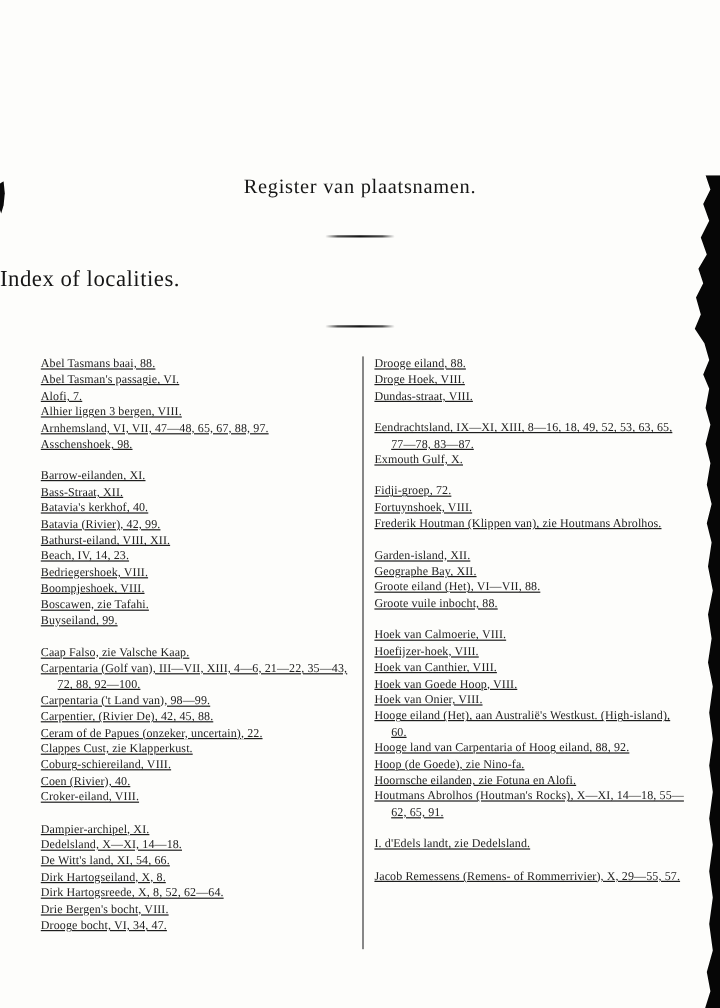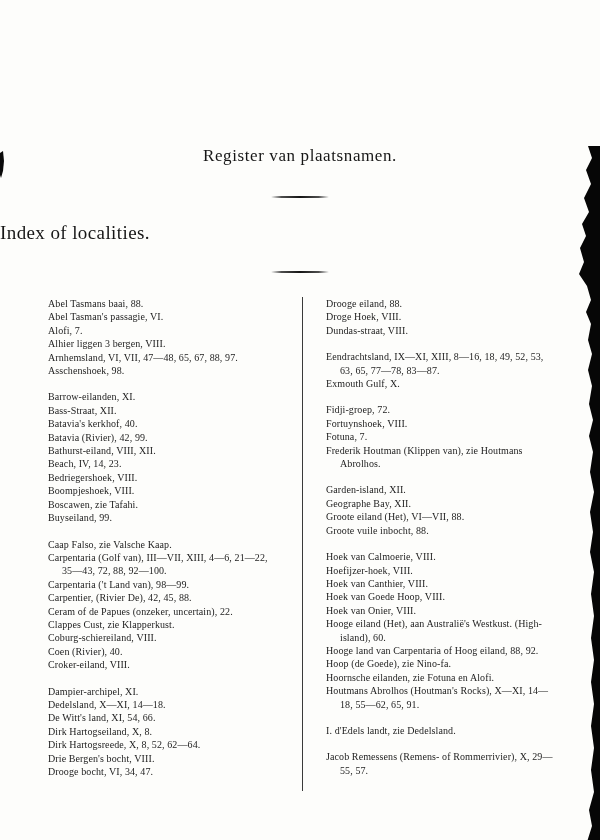--- a/index.html
+++ b/index.html
@@ -44,21 +44,21 @@
   .columns {
     display: flex;
     align-items: stretch;
     margin: 24px 0 0;
     padding: 0 30px 0 34px;
   }
   .col { flex: 1; min-width: 0; }
   .col-left { padding-right: 10px; }
   .col-right { padding-left: 9px; border-left: 1px solid #3a3a3a; }
 
-  .group { margin: 0 14px 13px; }
+  .group { margin: 0 0 13px; text-decoration: underline; }
   .entry {
     margin: 0;
     font-size: 10px;
     line-height: 13.4px;
     letter-spacing: 0.1px;
     padding-left: 14px;
     text-indent: -14px;
     color: #232323;
   }
 
@@ -137,21 +137,20 @@
           <p class="entry">Droge Hoek, VIII.</p>
           <p class="entry">Dundas-straat, VIII.</p>
         </div>
         <div class="group">
           <p class="entry">Eendrachtsland, IX—XI, XIII, 8—16, 18, 49, 52, 53, 63, 65, 77—78, 83—87.</p>
           <p class="entry">Exmouth Gulf, X.</p>
         </div>
         <div class="group">
           <p class="entry">Fidji-groep, 72.</p>
           <p class="entry">Fortuynshoek, VIII.</p>
-          <p class="entry">Fotuna, 7.</p>
           <p class="entry">Frederik Houtman (Klippen van), zie Houtmans Abrolhos.</p>
         </div>
         <div class="group">
           <p class="entry">Garden-island, XII.</p>
           <p class="entry">Geographe Bay, XII.</p>
           <p class="entry">Groote eiland (Het), VI—VII, 88.</p>
           <p class="entry">Groote vuile inbocht, 88.</p>
         </div>
         <div class="group">
           <p class="entry">Hoek van Calmoerie, VIII.</p>

